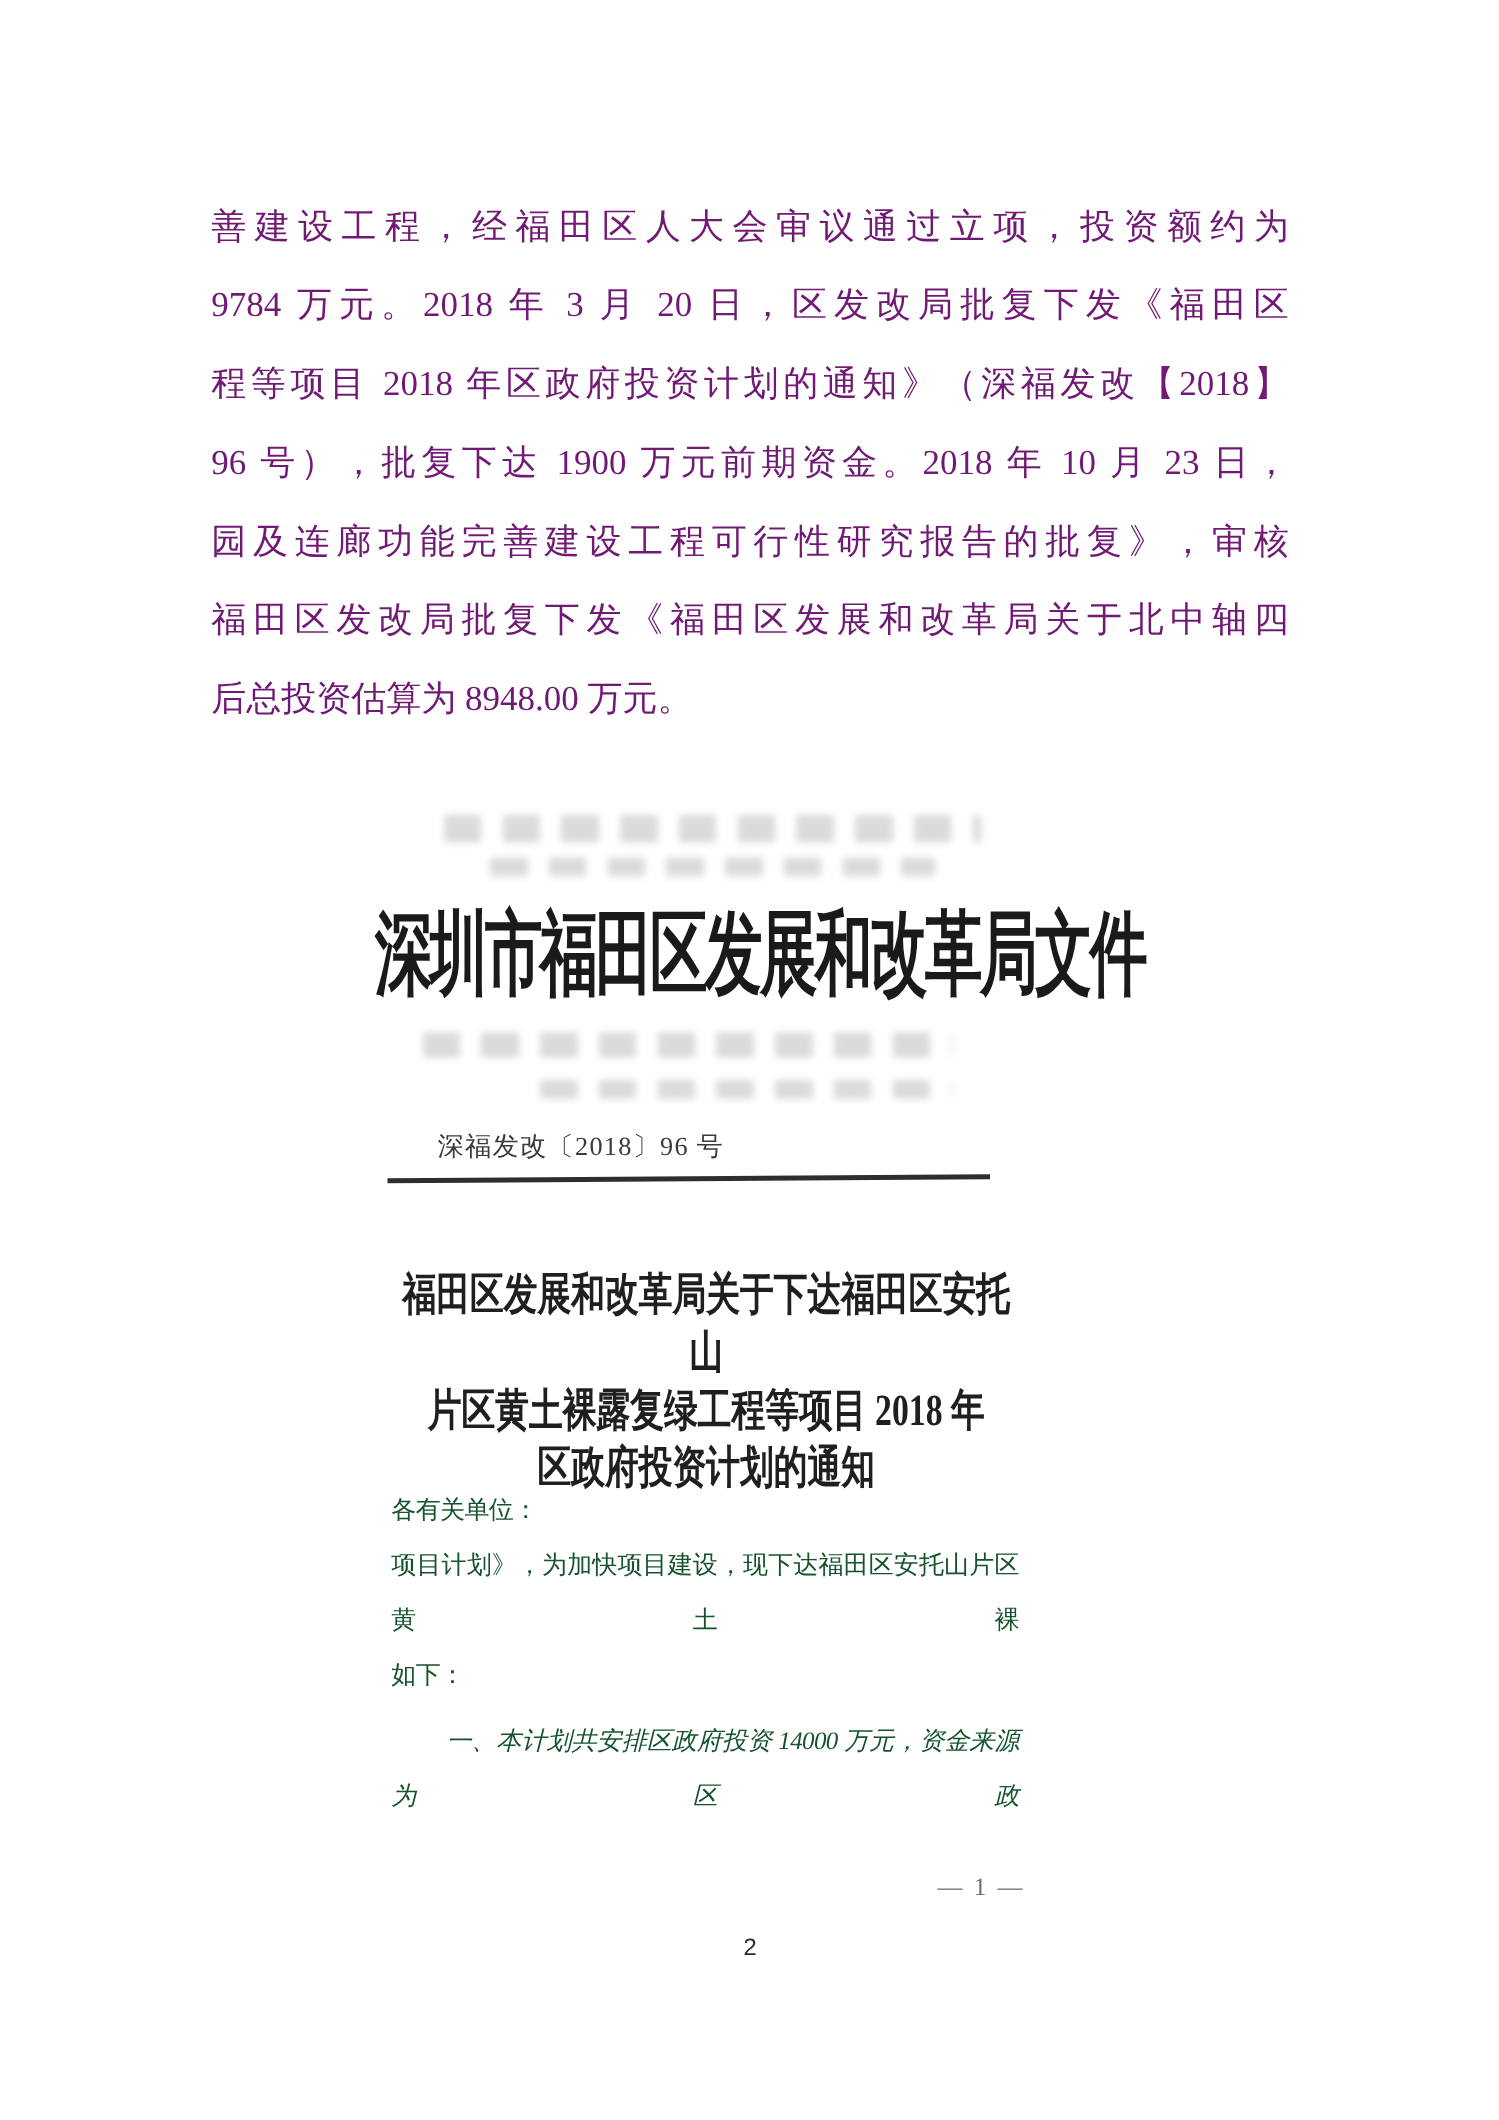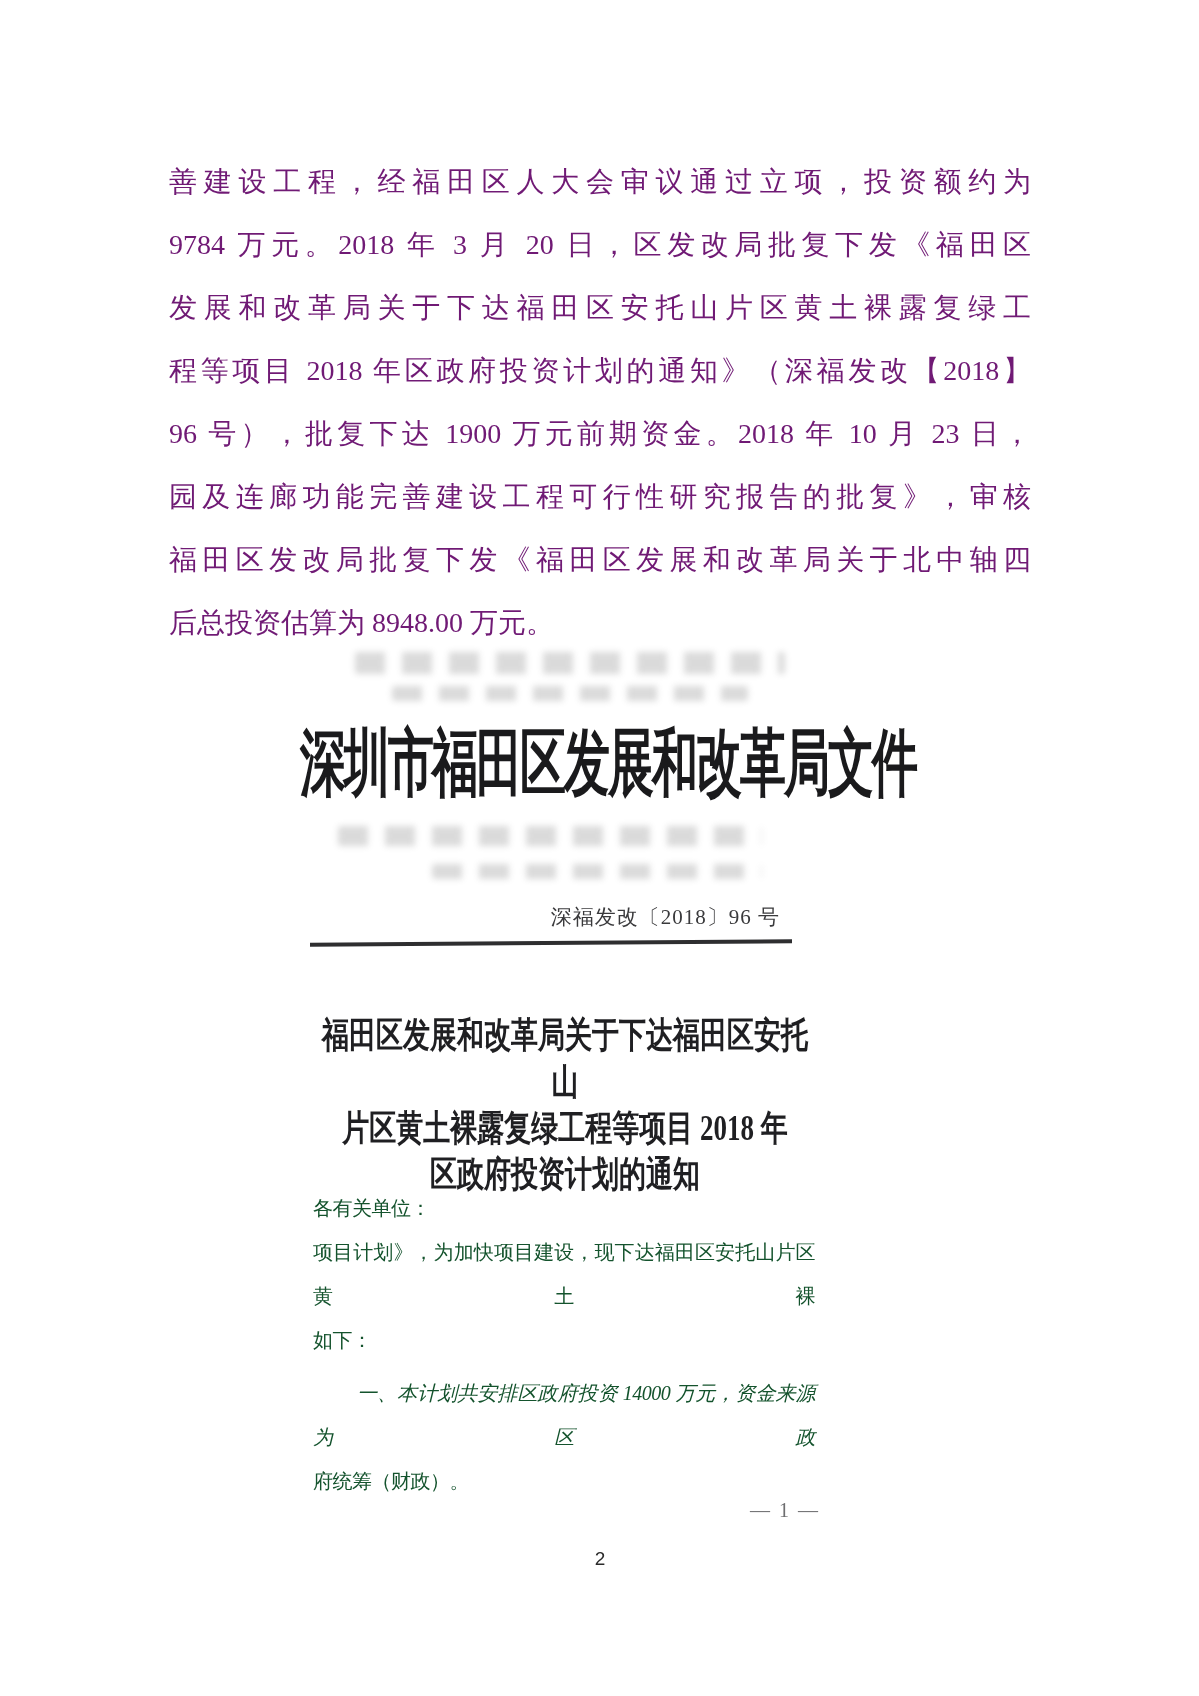--- a/index.html
+++ b/index.html
@@ -27,21 +27,21 @@
   }
 
   #masthead{
     left:300px;top:714px;width:520px;text-align:center;
     font-size:46px;font-weight:900;letter-spacing:-2px;color:#1a1a1c;
     transform:scaleY(1.6);transform-origin:top center;
     white-space:nowrap;
   }
 
   #docnum{
-    left:350px;top:903px;width:430px;text-align:right;
+    left:350px;top:903px;width:430px;text-align:left;
     font-size:21px;letter-spacing:1px;color:#3a3a3c;
   }
 
   #rule{
     left:310px;top:941px;width:482px;height:4px;
     background:#2e2e30;transform:rotate(-0.4deg);
   }
 
   #doc-title{
     left:315px;top:1013px;width:500px;text-align:center;
@@ -67,21 +67,20 @@
     font-size:19px;color:#2b2b2b;
     font-family:"Liberation Sans","DejaVu Sans",sans-serif;
   }
 </style>
 </head>
 <body>
 
 <div id="intro" class="abs">
   <div class="intro-line just">善建设工程，经福田区人大会审议通过立项，投资额约为</div>
   <div class="intro-line just">9784 万元。2018 年 3 月 20 日，区发改局批复下发《福田区</div>
-  <div class="intro-line just">发展和改革局关于下达福田区安托山片区黄土裸露复绿工</div>
   <div class="intro-line just">程等项目 2018 年区政府投资计划的通知》（深福发改【2018】</div>
   <div class="intro-line just">96 号），批复下达 1900 万元前期资金。2018 年 10 月 23 日，</div>
   <div class="intro-line just">园及连廊功能完善建设工程可行性研究报告的批复》，审核</div>
   <div class="intro-line just">福田区发改局批复下发《福田区发展和改革局关于北中轴四</div>
   <div class="intro-line">后总投资估算为 8948.00 万元。</div>
 </div>
 
 <div>
 
   <div class="ghost" style="left:355px;top:652px;width:430px;height:22px;"></div>
@@ -99,20 +98,19 @@
     <div>福田区发展和改革局关于下达福田区安托山</div>
     <div>片区黄土裸露复绿工程等项目 2018 年</div>
     <div>区政府投资计划的通知</div>
   </div>
 
   <div id="scan-body" class="abs">
     <div class="scan-line">各有关单位：</div>
     <div class="scan-line just">项目计划》，为加快项目建设，现下达福田区安托山片区黄土裸</div>
     <div class="scan-line">如下：</div>
     <div class="scan-line just indent gap">一、本计划共安排区政府投资 14000 万元，资金来源为区政</div>
-    <div class="scan-line">府统筹（财政）。</div>
   </div>
 
   <div id="page-marker" class="abs">— 1 —</div>
 
 </div>
 
 <div id="outer-page-number" class="abs">2</div>
 
 </body></html>

